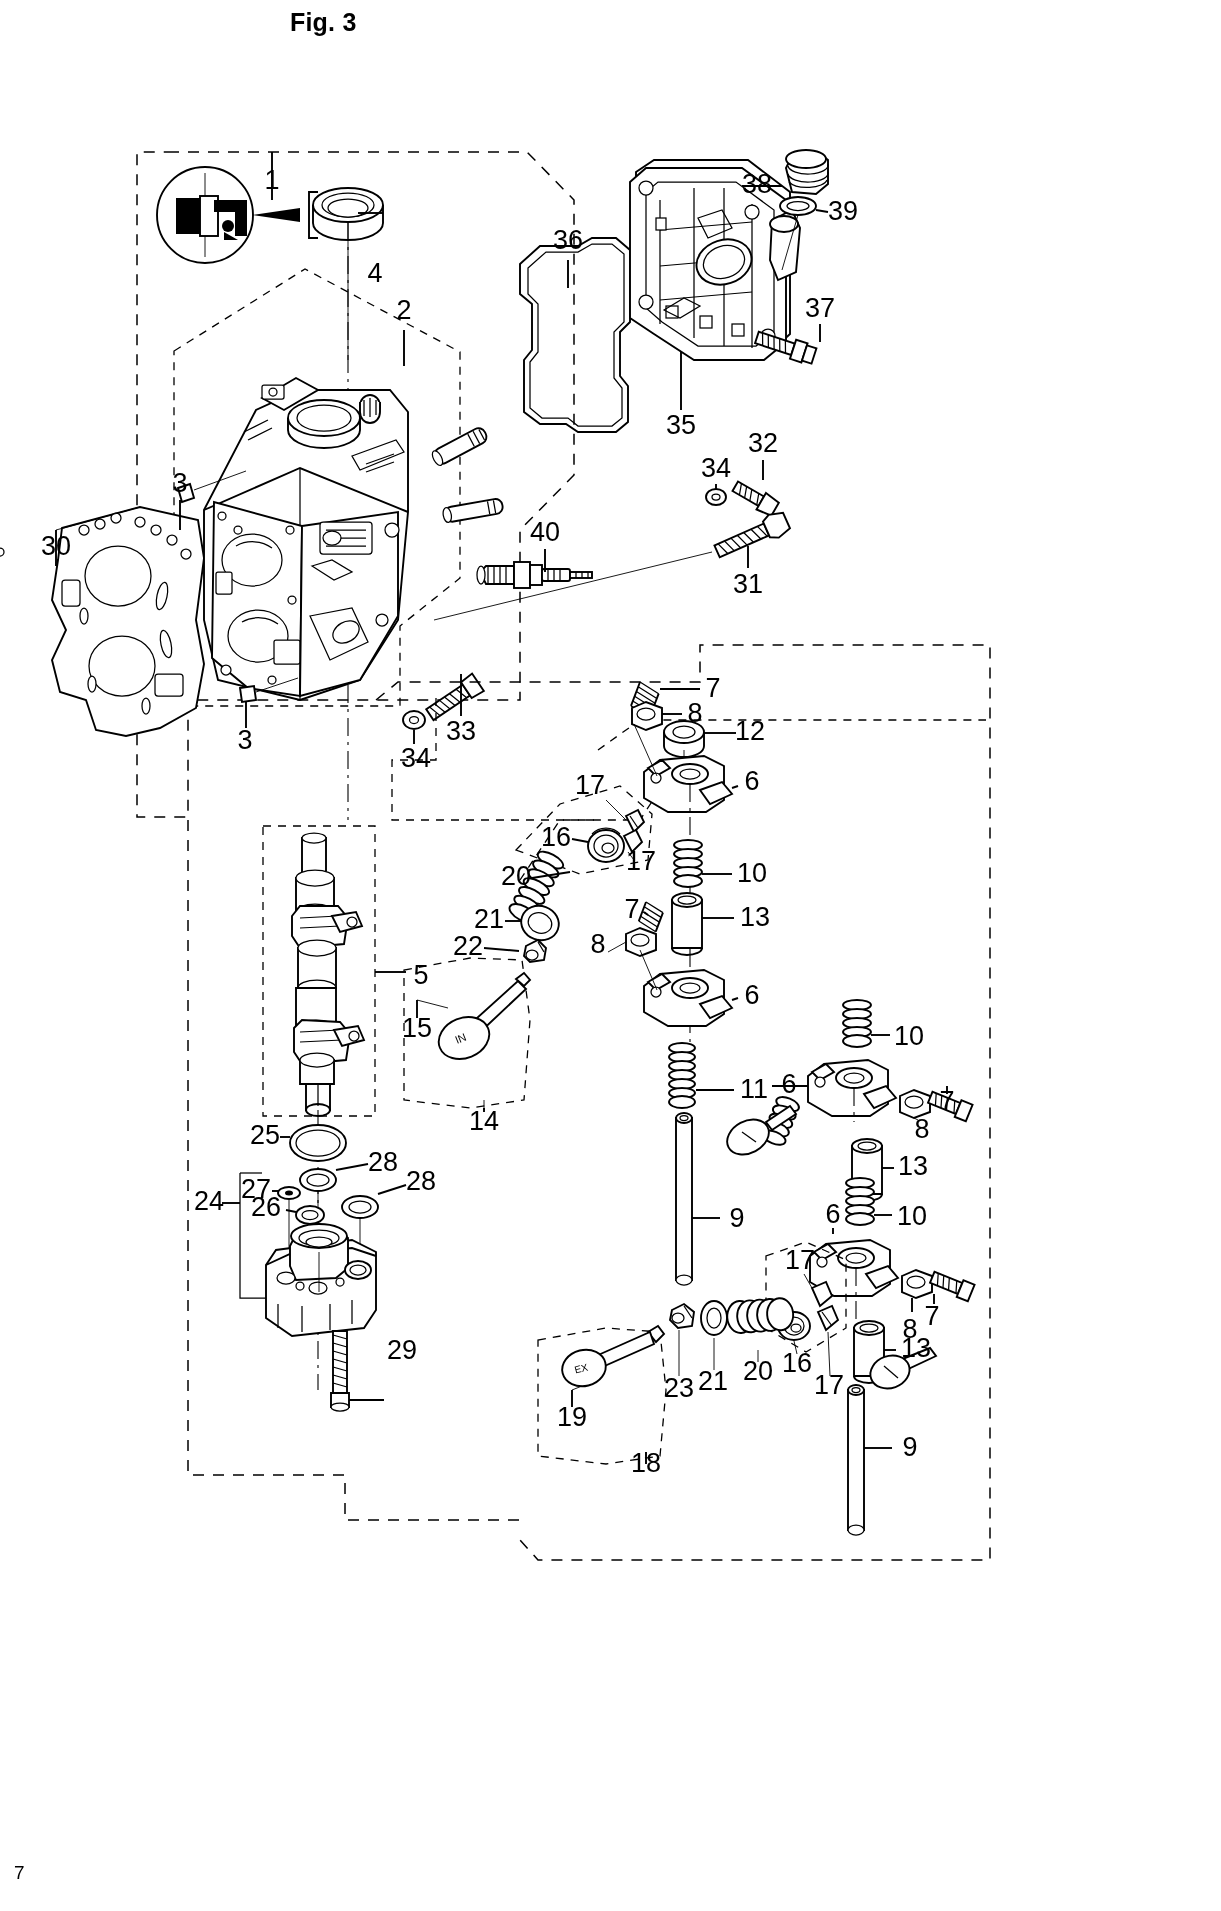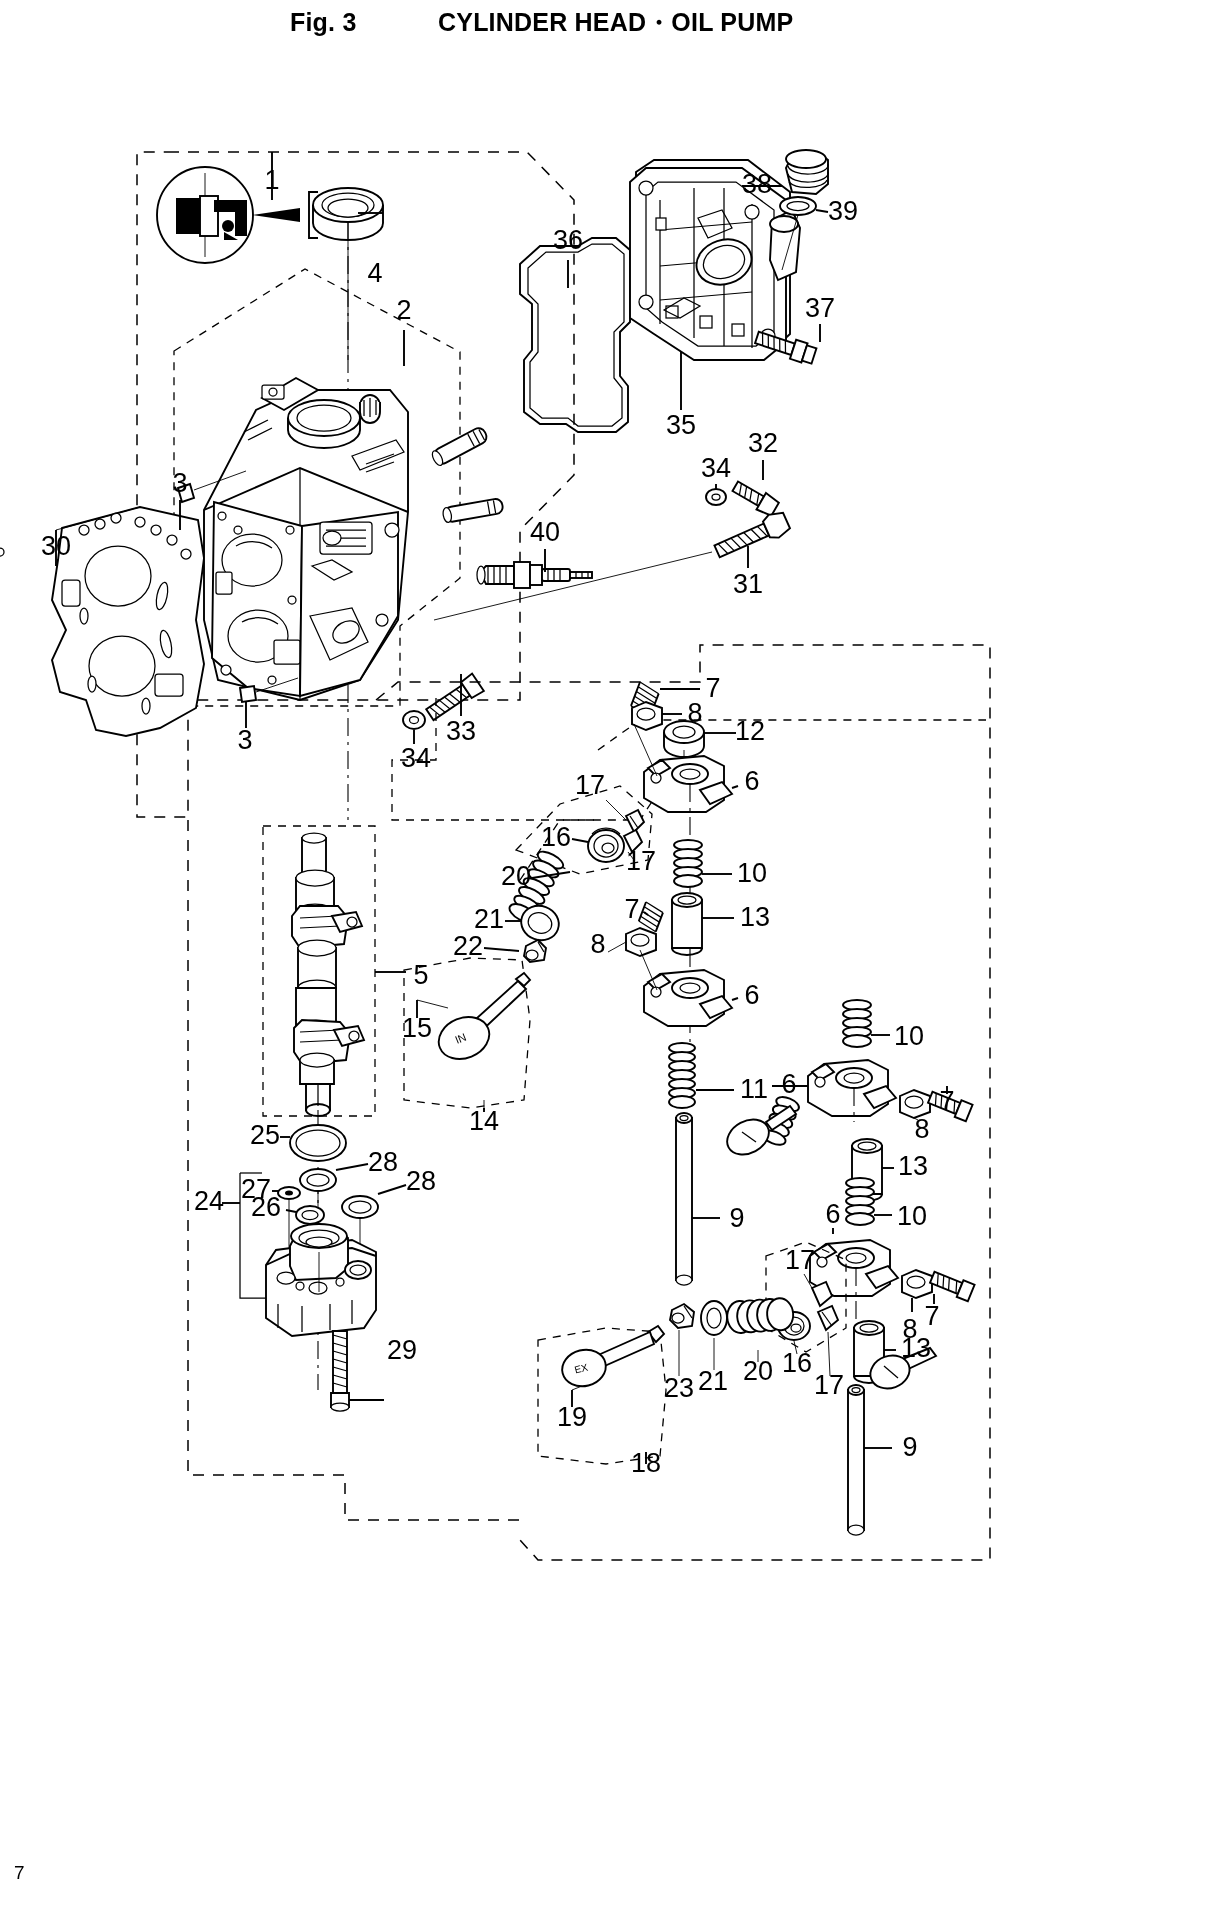--- a/index.html
+++ b/index.html
@@ -69,21 +69,20 @@
   .wht{fill:#ffffff;}
   .blk{fill:#000000;}
 </style>
 </head>
 <body>
 
 <div id="page">
 
   <div id="header">
     <div id="fig-label">Fig. 3</div>
-    <div id="title-en">CYLINDER HEAD・OIL PUMP</div>
   </div>
 
   <div id="drawing">
   <svg width="1221" height="1800" viewBox="0 0 1221 1800" xmlns="http://www.w3.org/2000/svg">
 
     <defs>
       <marker id="arrowblk" viewBox="0 0 10 10" refX="9" refY="5" markerWidth="7" markerHeight="7" orient="auto">
         <path d="M0,0 L10,5 L0,10 z" fill="#000"></path>
       </marker>
     </defs>

